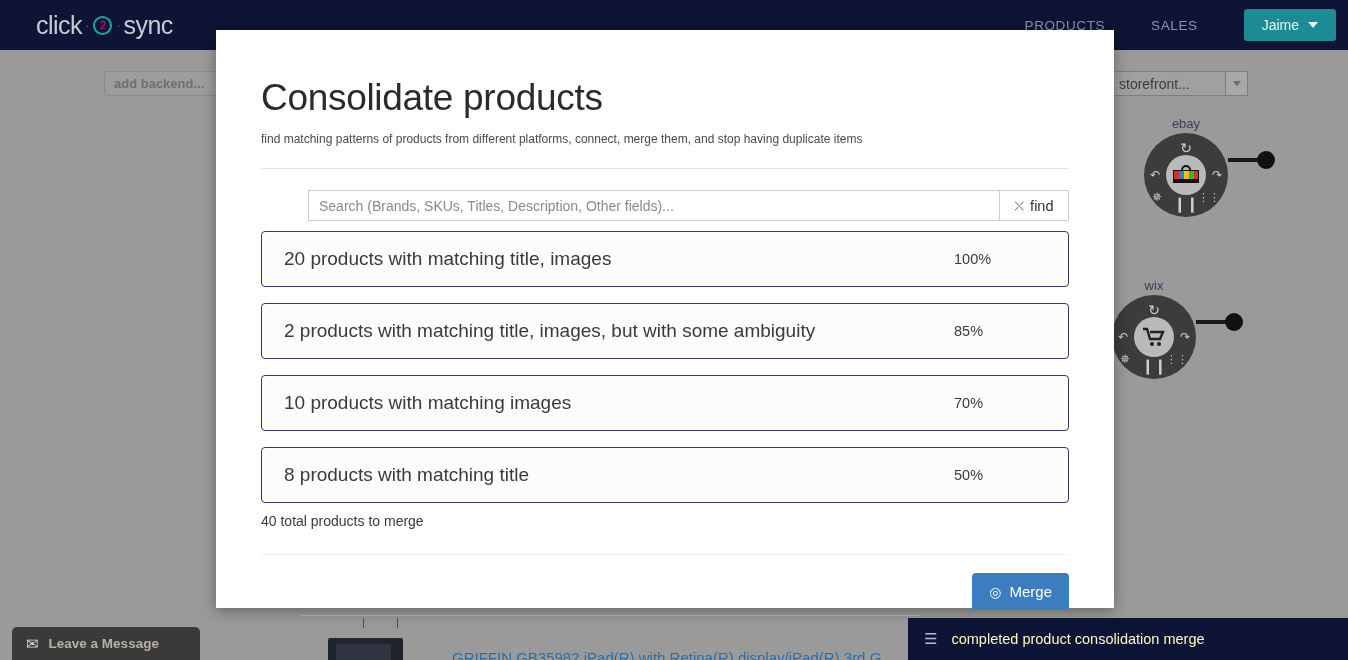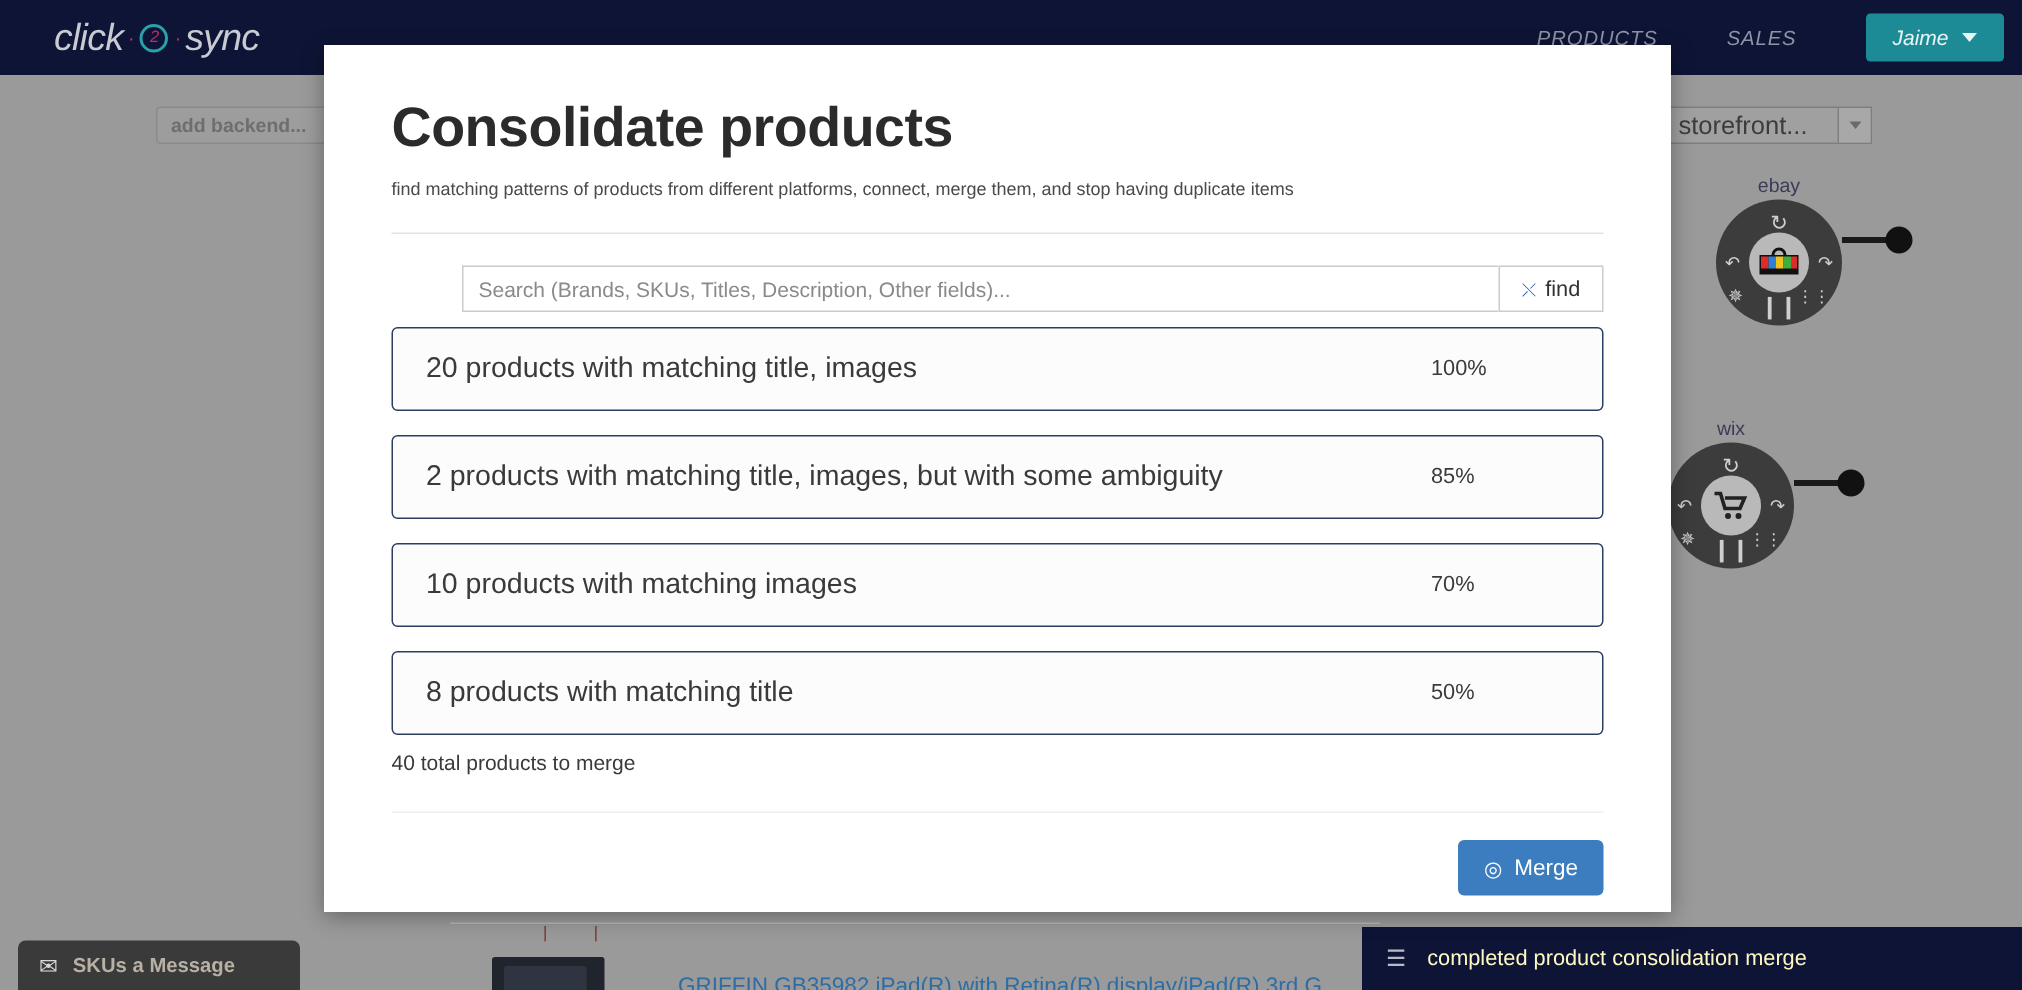--- a/index.html
+++ b/index.html
@@ -8,21 +8,21 @@
     font-family: "Liberation Sans", sans-serif;
     overflow: hidden;
   }
   body { position: relative; background: #9a9a9a; }
 
   
   .app-bg { position: absolute; inset: 0; background: #9a9a9a; }
 
   .topbar {
     position: absolute; top: 0; left: 0; width: 1348px; height: 50px;
-    background: #0e1435; display: flex; align-items: center; font-style: italic;
+    background: #0e1435; display: flex; align-items: center;
   }
   .logo {
     margin-left: 36px; font-size: 25px; color: #c9cbd4;
     letter-spacing: -.5px; display: flex; align-items: center; gap: 1px;
   }
   .logo .dot { color: #b03060; font-size: 14px; margin: 0 2px; }
   .logo .ring {
     display: inline-flex; align-items: center; justify-content: center;
     width: 19px; height: 19px; border: 2px solid #2aa0a8; border-radius: 50%;
     font-size: 11px; color: #c52a63; margin: 0 1px;
@@ -38,21 +38,21 @@
 
   .bg-select {
     position: absolute; top: 71px; left: 104px; width: 117px; height: 25px;
     border: 1px solid #8a8a8a; border-radius: 3px; background: #9d9d9d;
     color: #6e6e6e; font-size: 13px; display: flex; align-items: center; padding-left: 9px; font-weight: bold;
   }
   .bg-storefront {
     position: absolute; top: 71px; left: 1110px; width: 138px; height: 25px;
     border: 1px solid #7e7e7e; background: #a0a0a0; display: flex; align-items: center;
   }
-  .bg-storefront .txt { color: #3c3c3c; font-size: 17px; padding-left: 8px; flex: 1; }
+  .bg-storefront .txt { color: #3c3c3c; font-size: 14px; padding-left: 8px; flex: 1; }
   .bg-storefront .dd {
     width: 22px; height: 100%; border-left: 1px solid #7e7e7e; background: #a8a8a8;
     display: flex; align-items: center; justify-content: center;
   }
   .caret-sm { width: 0; height: 0; border-left: 4px solid transparent;
               border-right: 4px solid transparent; border-top: 5px solid #6a6a6a; }
 
   
   .dial-wrap { position: absolute; }
   .dial-label { text-align: center; font-size: 13px; color: #3b3b58; margin-bottom: 2px; }
@@ -105,21 +105,21 @@
     background: #0e1435; display: flex; align-items: center; gap: 14px; padding-left: 16px;
   }
   .toast .ic { color: #b8b8c8; font-size: 15px; }
   .toast .msg { color: #fef9c3; font-size: 14.5px; }
 
   
   .modal {
     position: absolute; left: 216px; top: 30px; width: 898px; height: 578px;
     background: #fff; box-shadow: 0 3px 14px rgba(0,0,0,.35); padding: 0 45px;
   }
-  .m-title { margin-top: 34px; font-size: 37px; color: #2b2b2b; font-weight: bold; letter-spacing: -.3px; }
+  .m-title { margin-top: 47px; font-size: 37px; color: #2b2b2b; font-weight: normal; letter-spacing: -.3px; }
   .m-sub { margin-top: 13px; font-size: 12px; color: #4a4a4a; }
   .m-divider { margin-top: 22px; border-top: 1px solid #e2e2e2; }
 
   .search-row { display: flex; margin-top: 21px; height: 31px; padding-left: 47px; }
   .search-input {
     flex: 1; border: 1px solid #ccc; border-right: none; padding: 0 10px;
     font-size: 14px; color: #333; font-family: "Liberation Sans", sans-serif; background: #fff;
   }
   .search-input::placeholder { color: #8a8a8a; }
   .find-btn {
@@ -225,21 +225,21 @@
   </div>
 
   <div class="bg-product">
     <div class="bg-ticks">|&nbsp;|</div>
     <div class="bg-thumb"></div>
     <div class="bg-prod-title">GRIFFIN GB35982 iPad(R) with Retina(R) display/iPad(R) 3rd G</div>
   </div>
 
   <div class="chat-tab">
     <span class="env">✉</span>
-    <span class="lbl">SKUs a Message</span>
+    <span class="lbl">Leave a Message</span>
   </div>
 
   <div class="toast">
     <span class="ic">☰</span>
     <span class="msg">completed product consolidation merge</span>
   </div>
 </div>
 
 <div class="modal">
   <h1 class="m-title">Consolidate products</h1>

